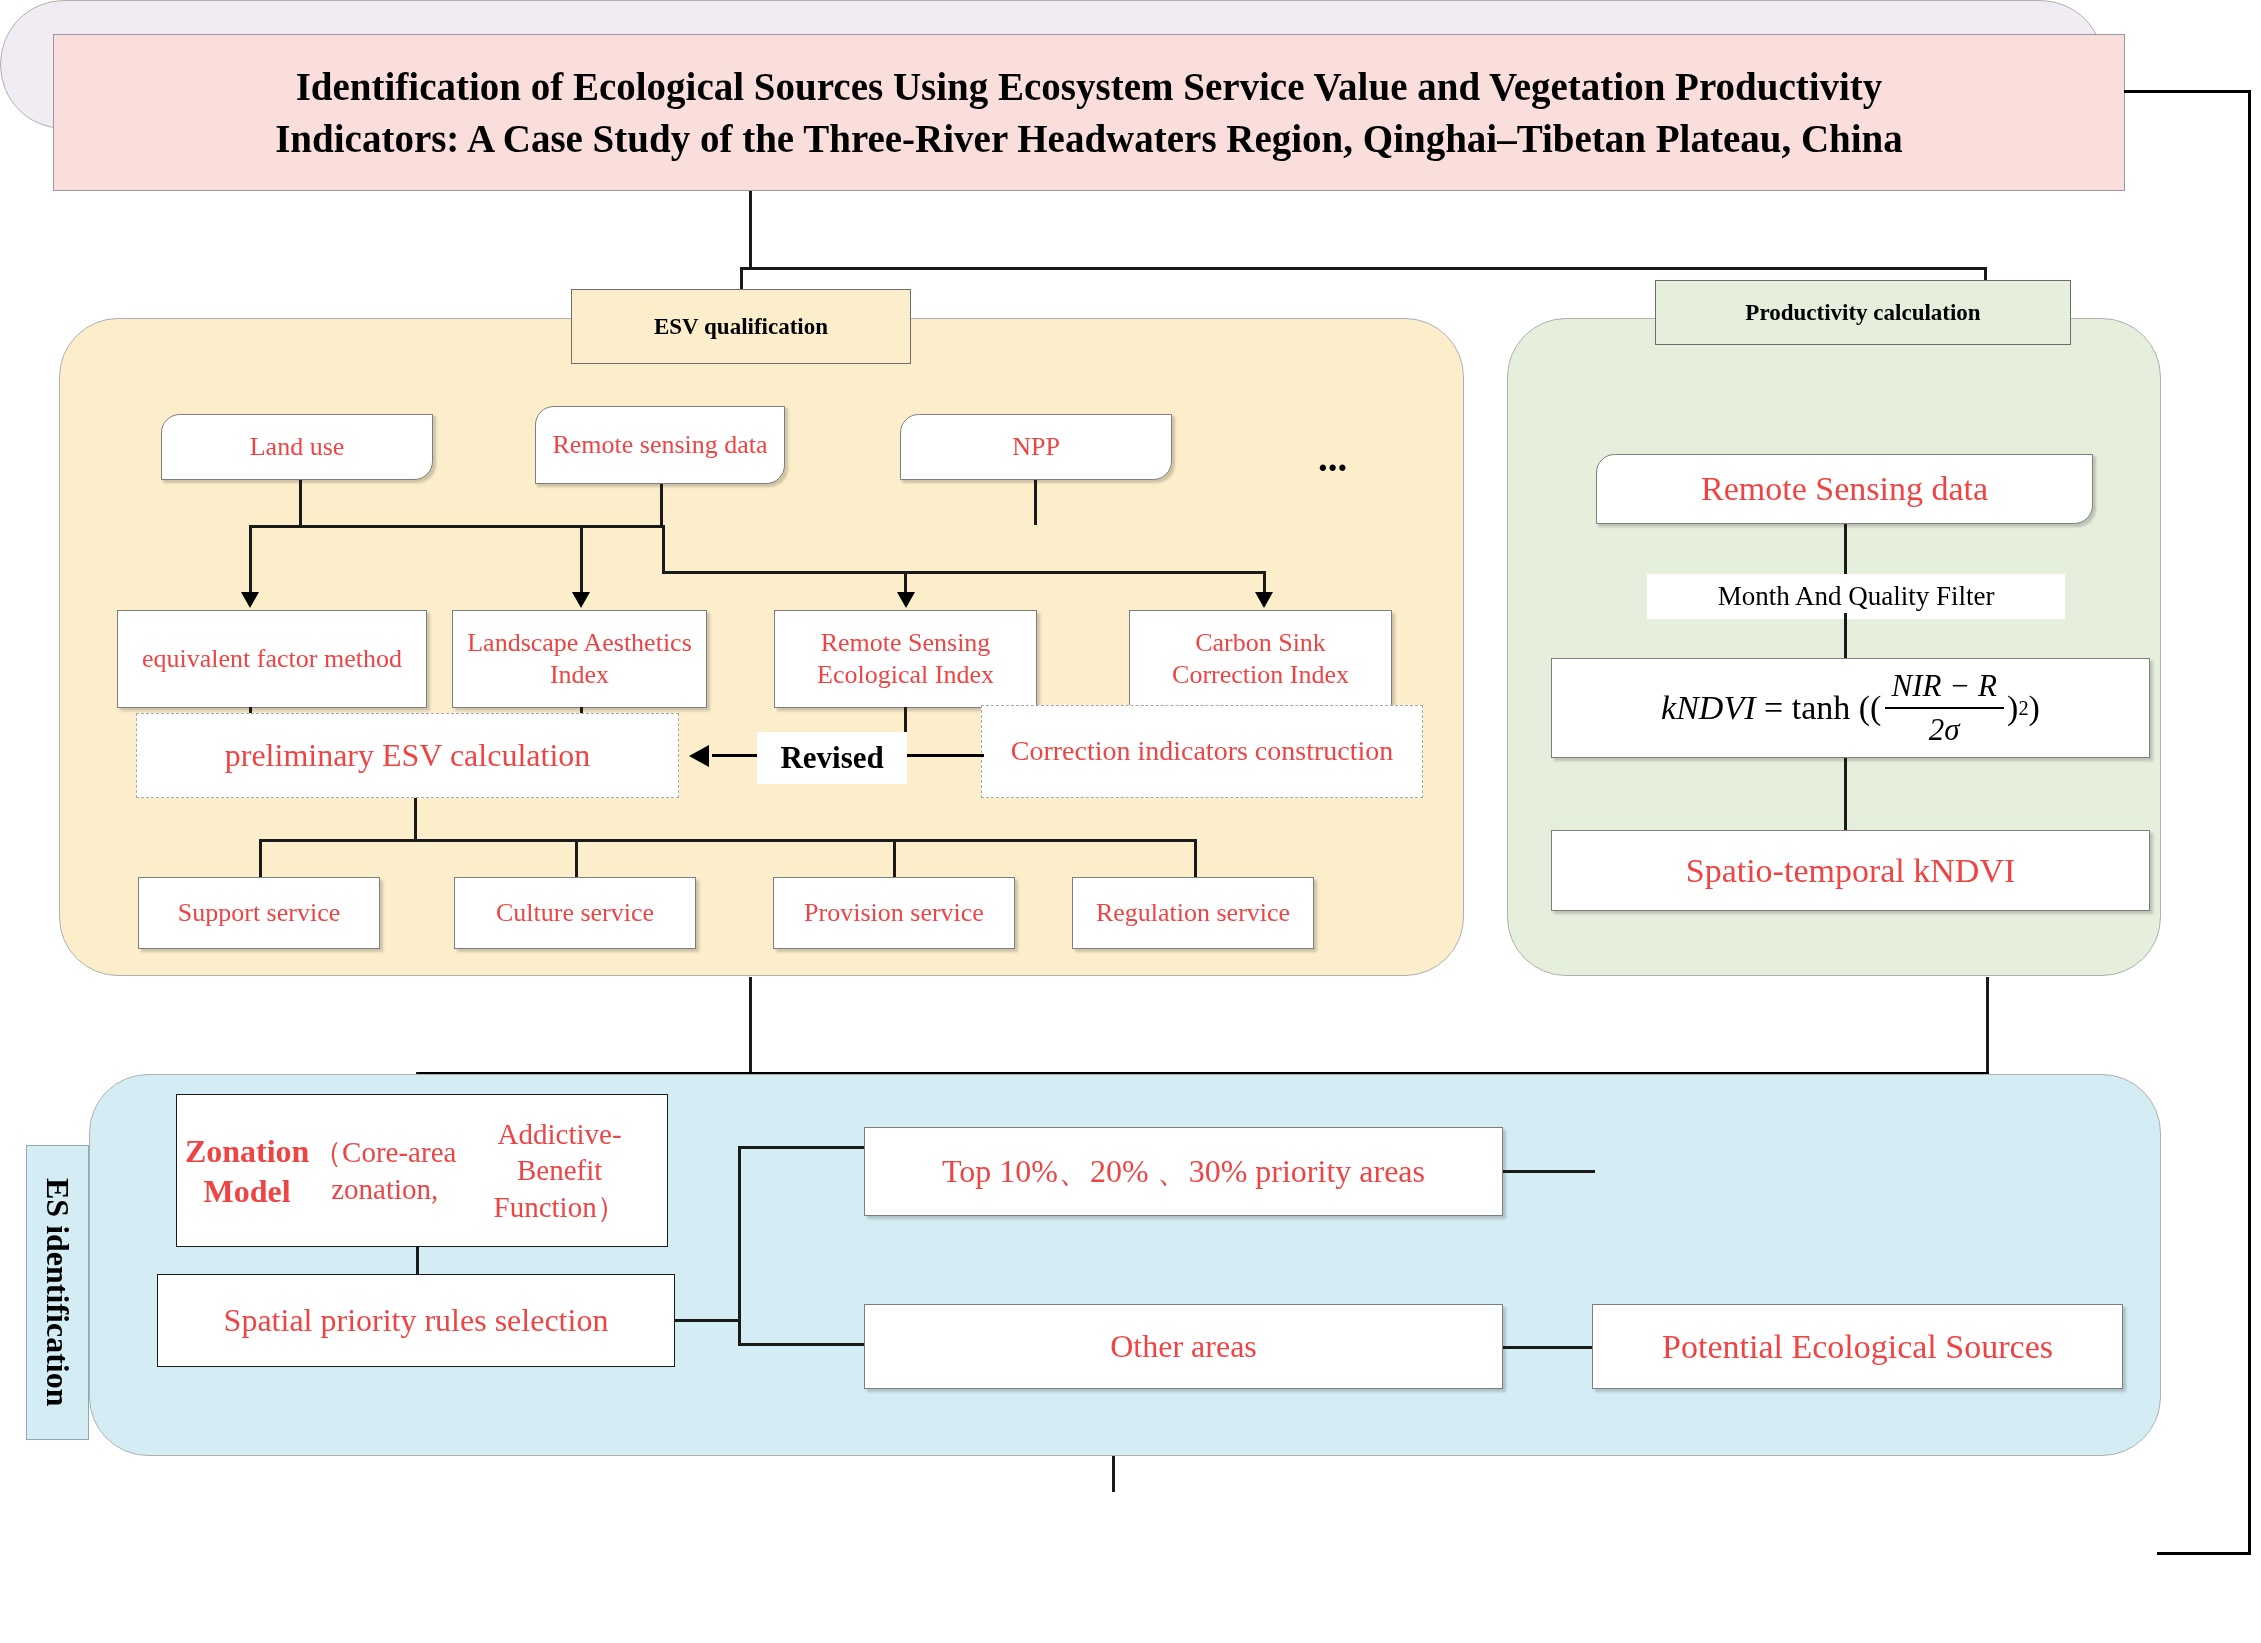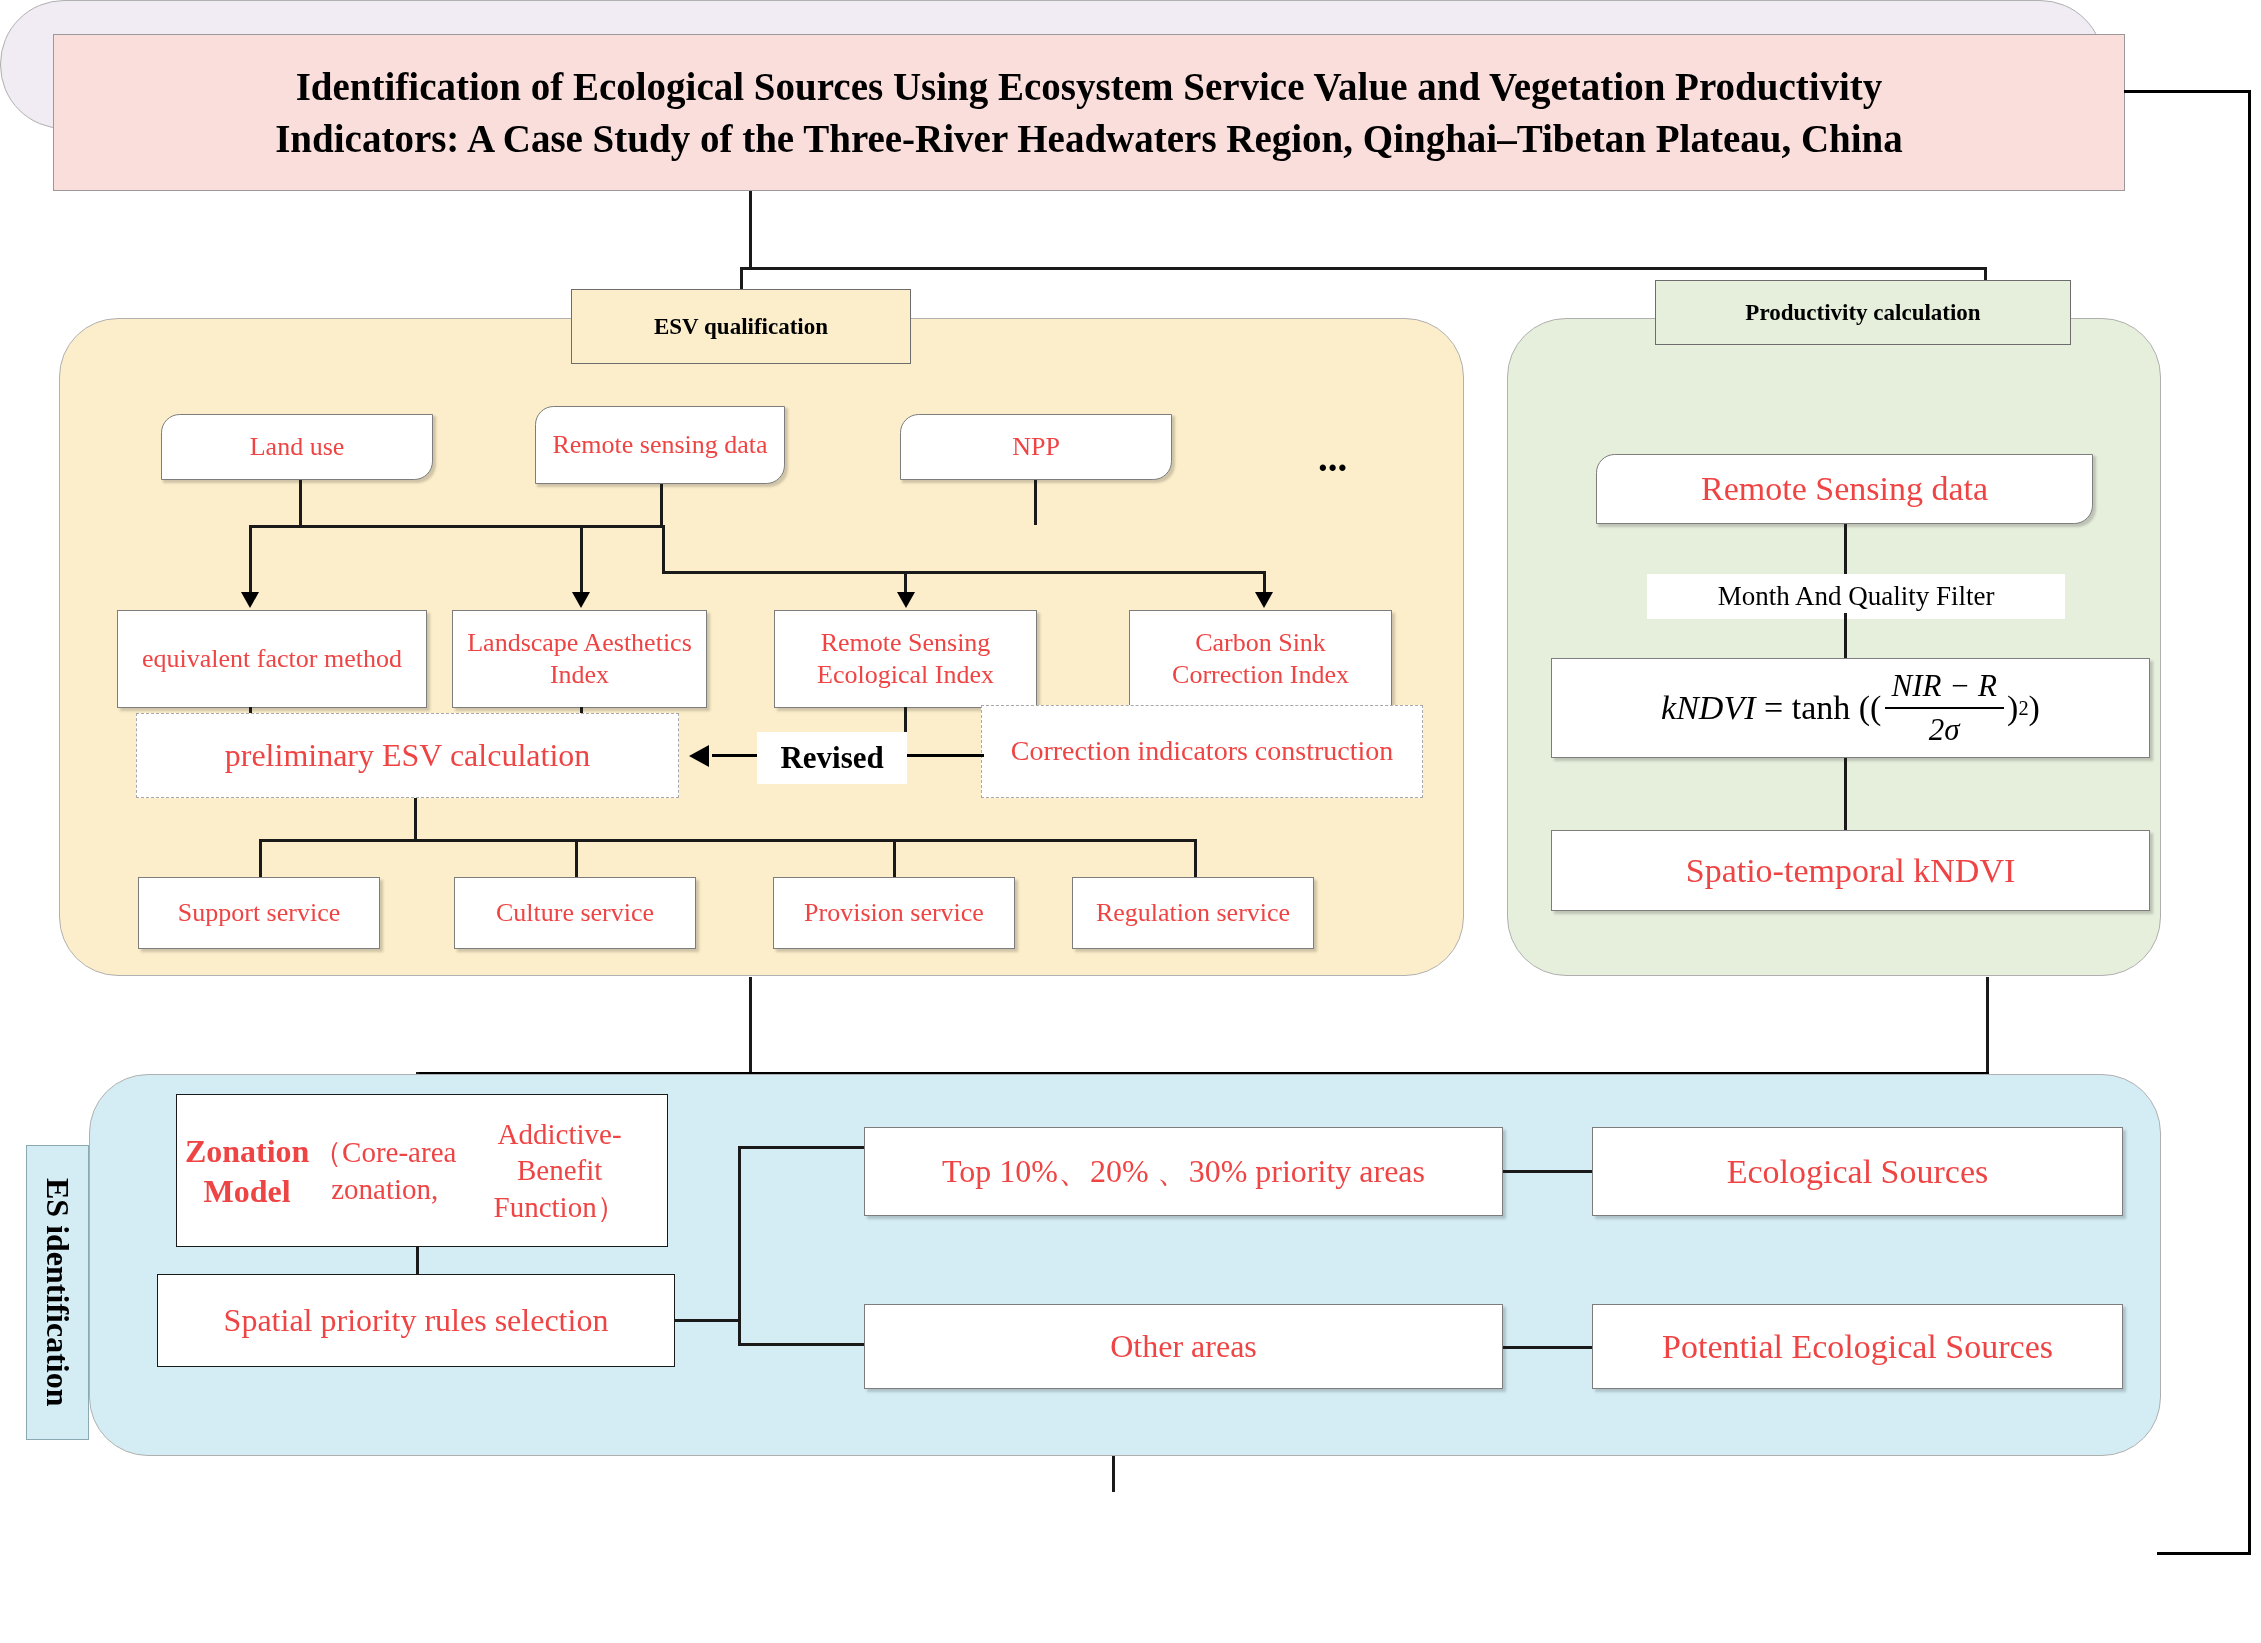--- a/index.html
+++ b/index.html
@@ -226,21 +226,20 @@
   <div class="ln lnv" style="left:738px;top:1146px;height:200px;"></div>
   <div class="ln lnh" style="left:738px;top:1146px;width:128px;"></div>
   <div class="ln lnh" style="left:738px;top:1343px;width:128px;"></div>
 
   <div class="abs box" style="left:864px;top:1127px;width:639px;height:89px;font-size:32px;">Top 10%、20% 、30% priority areas</div>
   <div class="abs box" style="left:864px;top:1304px;width:639px;height:85px;font-size:32px;">Other areas</div>
 
   <div class="ln lnh" style="left:1503px;top:1170px;width:92px;"></div>
   <div class="ln lnh" style="left:1503px;top:1346px;width:92px;"></div>
 
-  <div class="abs box" style="left:1592px;top:1127px;width:531px;height:89px;font-size:34px;">Ecological Sources</div>
   <div class="abs box" style="left:1592px;top:1304px;width:531px;height:85px;font-size:34px;">Potential Ecological Sources</div>
 
   <div class="ln lnv" style="left:1112px;top:1456px;height:36px;"></div>
 
   <div class="final-panel">
     <span>Identification of different functional sources and suggestions for political policies</span>
   </div>
 
 </div>
 

